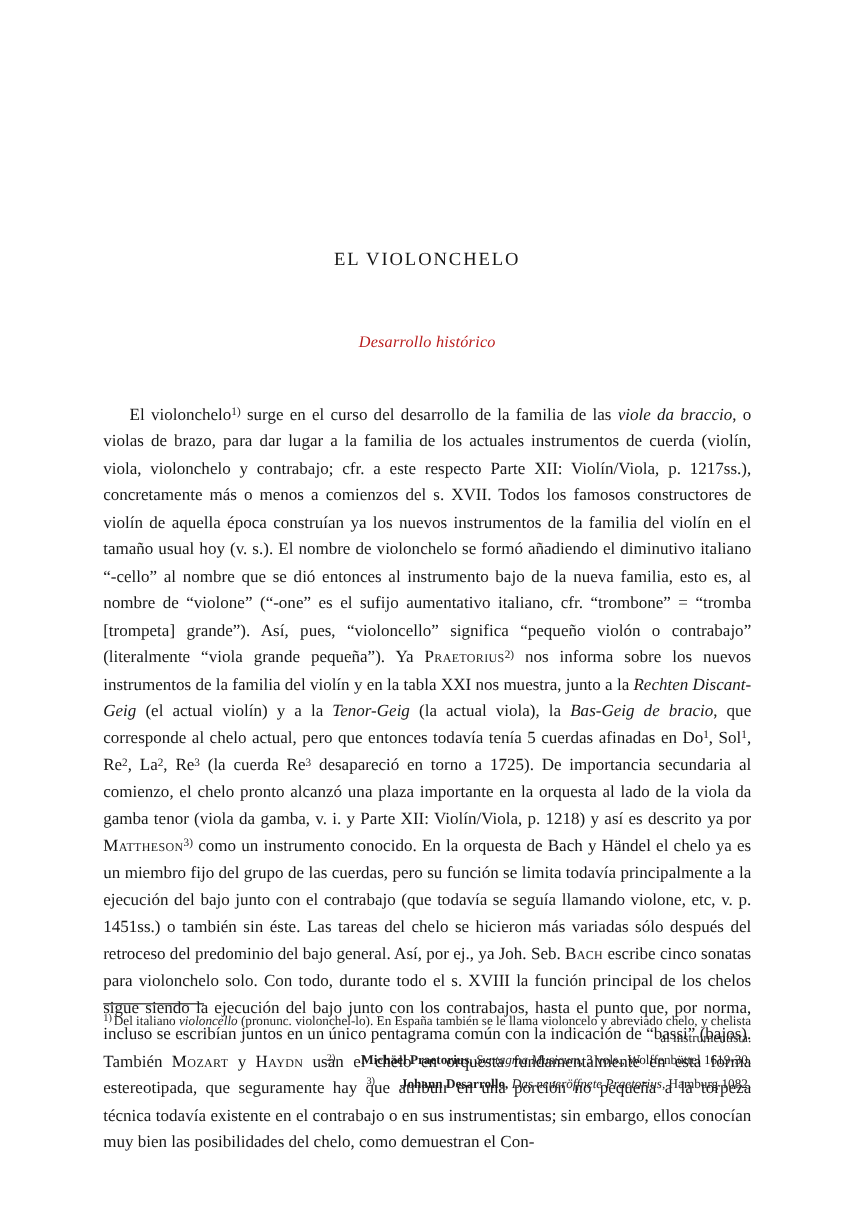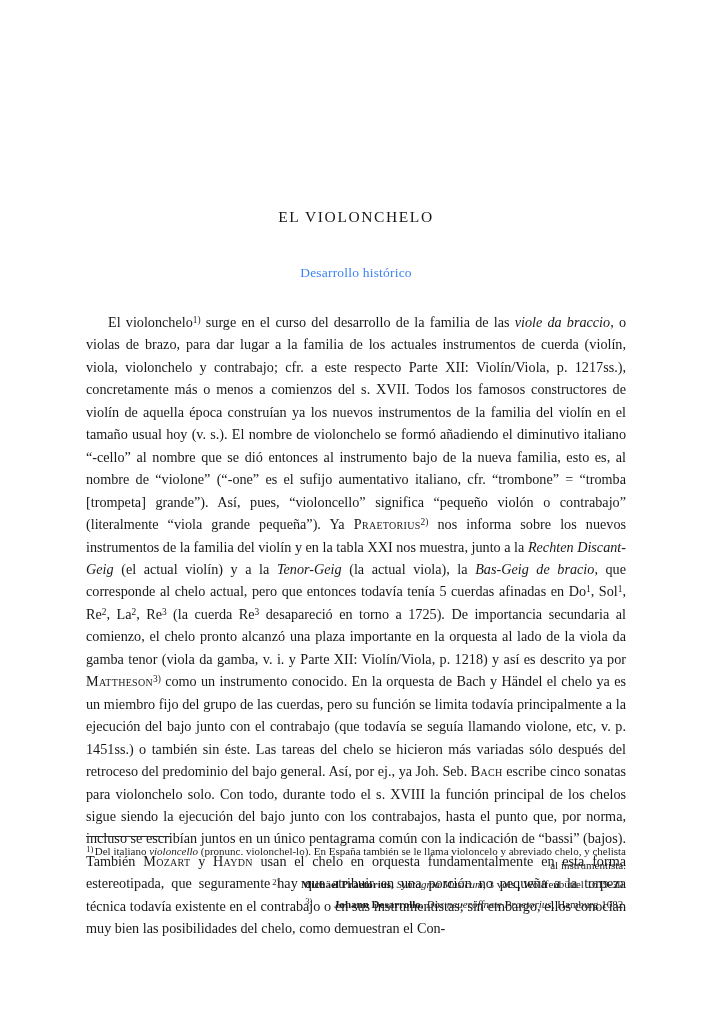--- a/index.html
+++ b/index.html
@@ -27,27 +27,28 @@
     margin: 0;
     padding-top: 208px;
     text-align: center;
     font-weight: normal;
     font-size: 15.5px;
     letter-spacing: 1.6px;
     color: #161616;
   }
 
   .section-subtitle {
-    margin: 0;
+    margin: 12px;
     padding-top: 39px;
     text-align: center;
+    font-style: italic;
     font-weight: normal;
     font-size: 13.5px;
     letter-spacing: 0.2px;
-    color: #3b82f6;
+    color: #b91c1c;
   }
 
   .body-text {
     margin: 0;
     padding-top: 30px;
     text-align: justify;
     text-justify: inter-word;
     font-size: 14.2px;
     line-height: 22.45px;
     text-indent: 22px;

